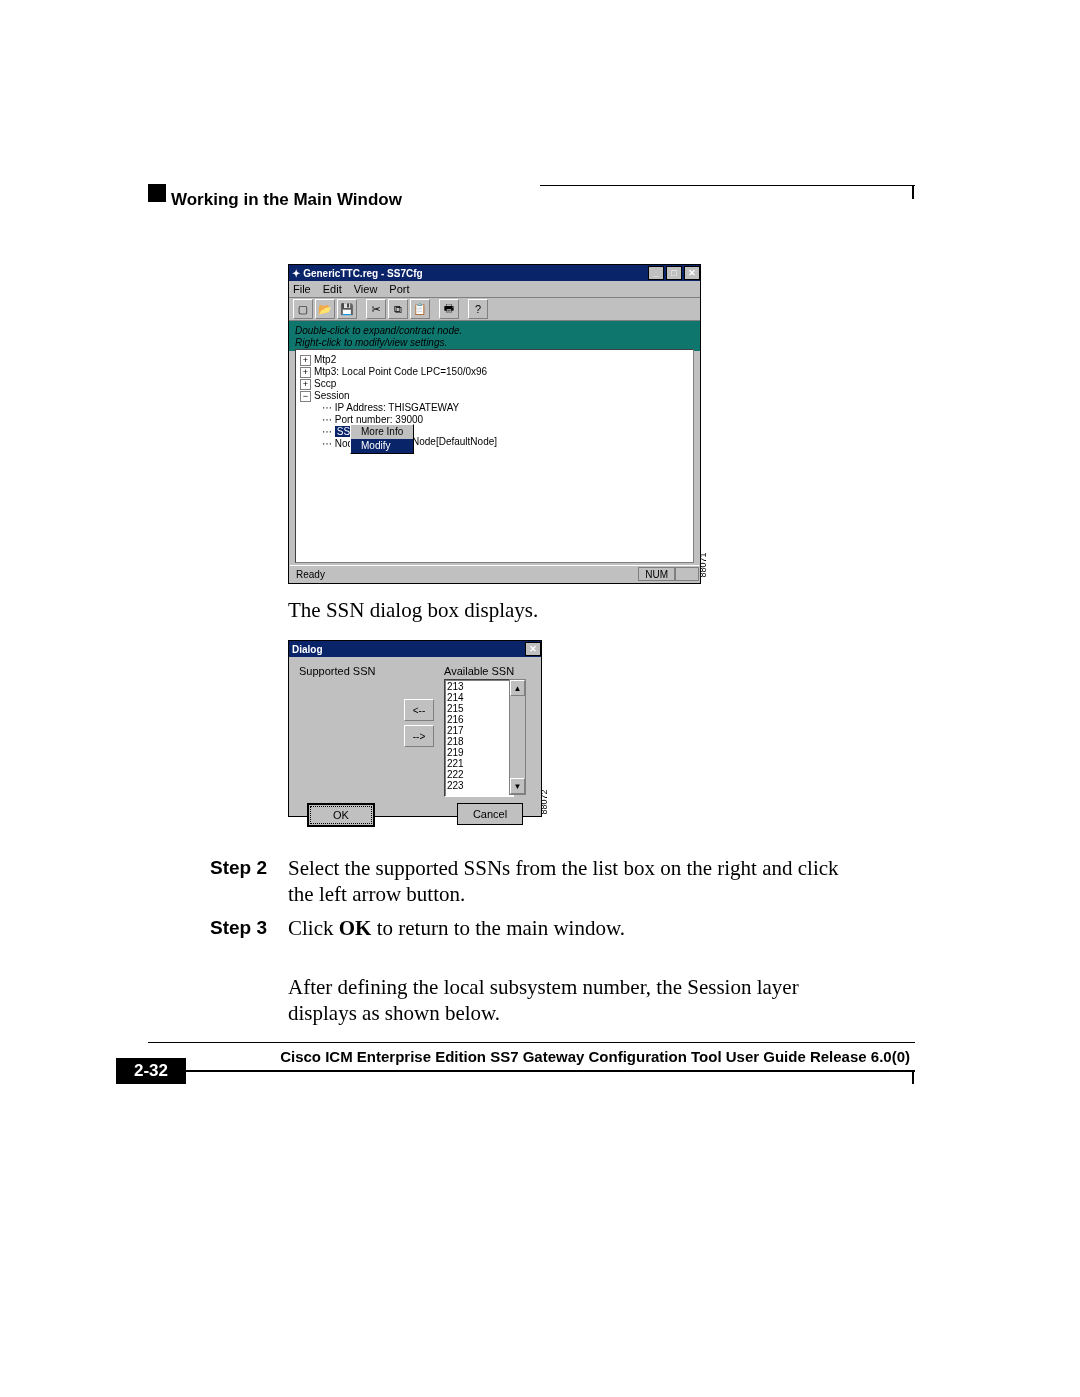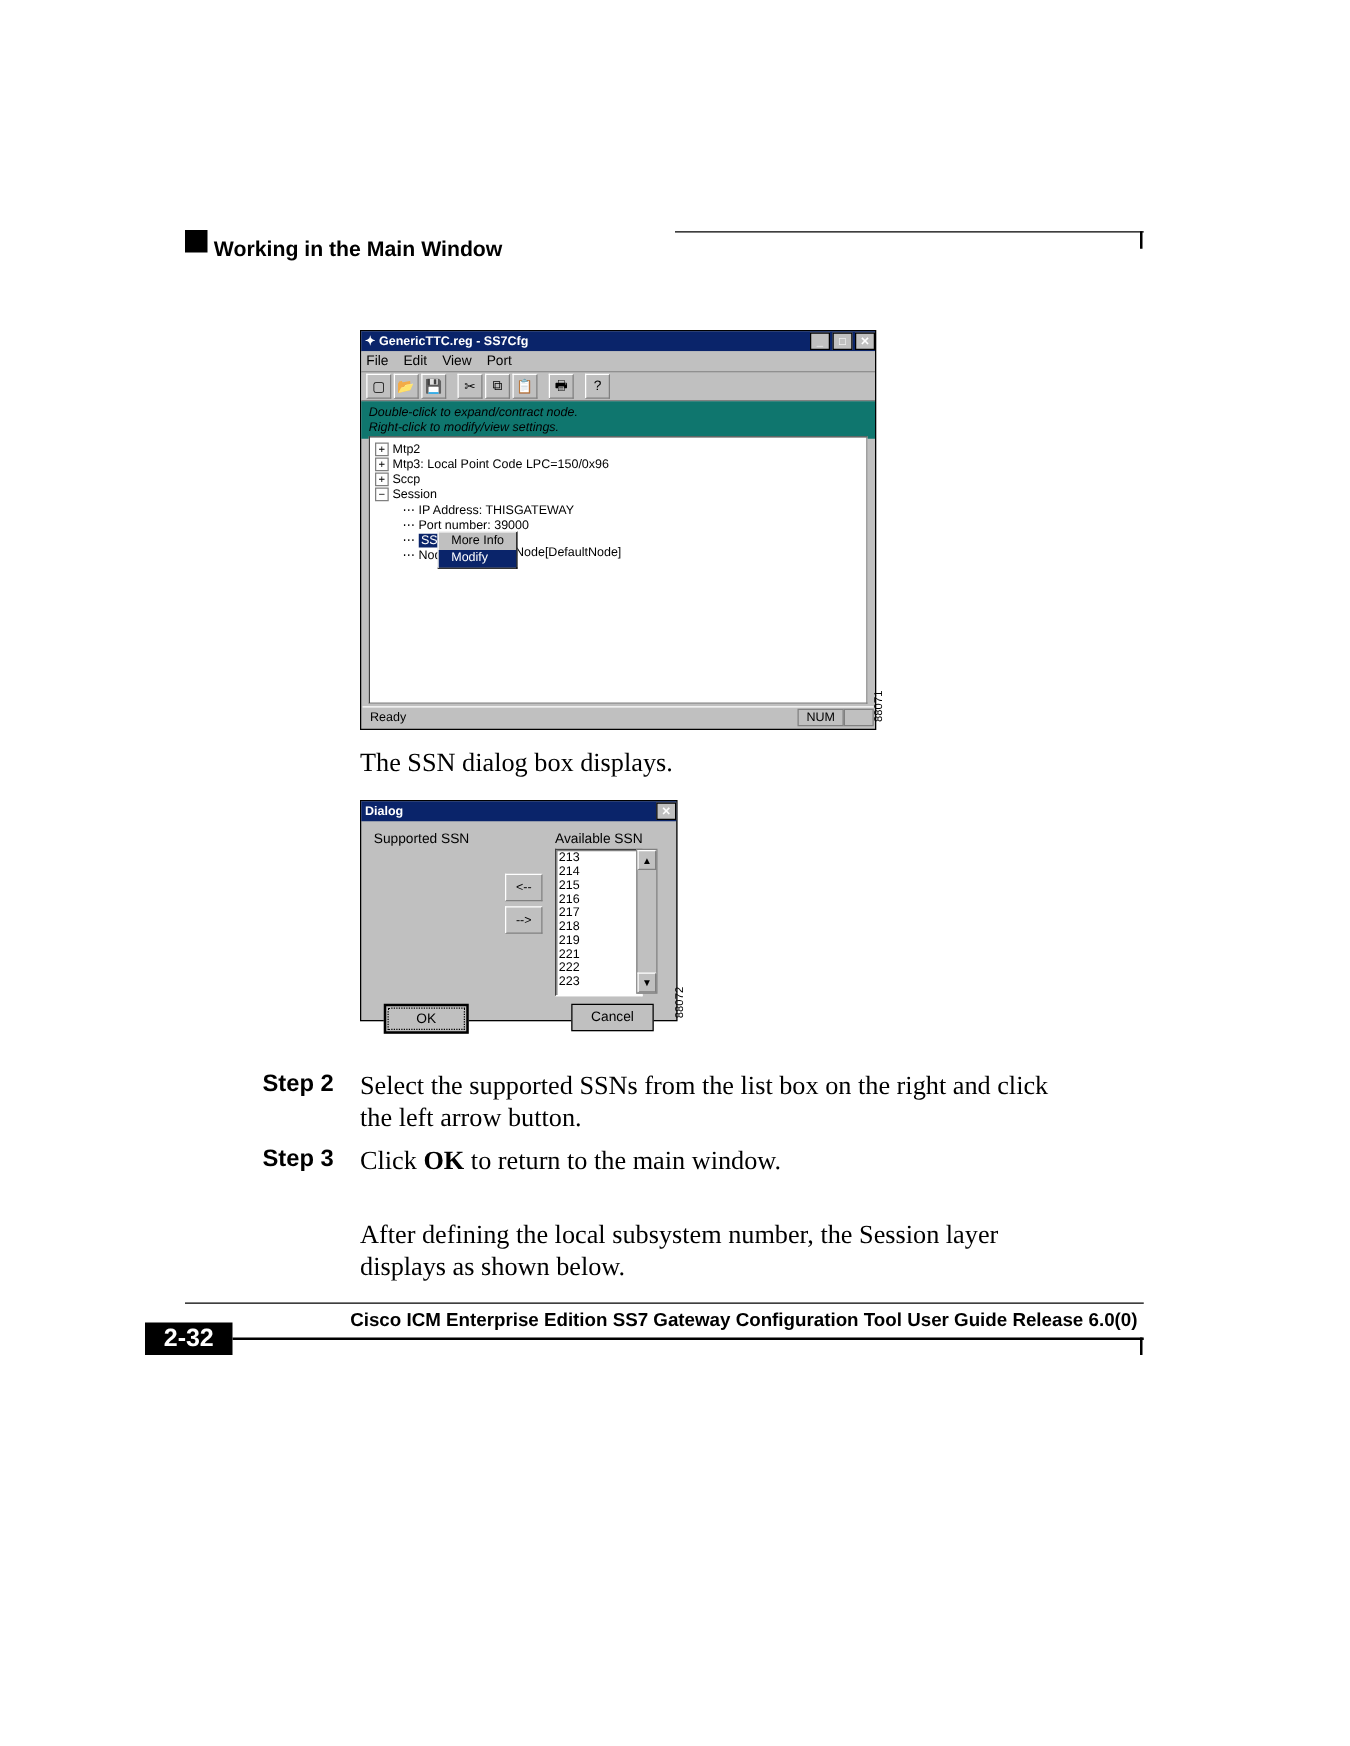--- a/index.html
+++ b/index.html
@@ -14,21 +14,21 @@
   .hdr-sq{position:absolute;left:148px;top:184px;width:18px;height:18px;background:#000;}
 
   
   .para{position:absolute;left:288px;width:570px;font-size:21px;line-height:26px;}
   .step-label{position:absolute;font-family:Arial,Helvetica,sans-serif;font-weight:bold;font-size:19px;}
   .bold{font-weight:bold;}
 
   
   .ft-rule{position:absolute;left:148px;right:165px;top:1042px;height:1px;background:#000;}
   .ft-title{position:absolute;right:170px;top:1048px;font-family:Arial,Helvetica,sans-serif;font-weight:bold;font-size:15px;}
-  .ft-pageBox{position:absolute;left:116px;top:1058px;width:70px;height:26px;background:#000;color:#fff;font-family:Arial,Helvetica,sans-serif;font-weight:bold;font-size:20px;display:flex;align-items:center;justify-content:center;}
+  .ft-pageBox{position:absolute;left:116px;top:1058px;width:70px;height:26px;background:#000;color:#fff;font-family:Arial,Helvetica,sans-serif;font-weight:bold;font-size:17px;display:flex;align-items:center;justify-content:center;}
   .ft-ruleB{position:absolute;left:186px;right:165px;top:1070px;height:2px;background:#000;}
   .ft-tick{position:absolute;right:166px;top:1070px;width:2px;height:14px;background:#000;}
 
   
   .sc1{position:absolute;left:288px;top:264px;width:413px;height:320px;font-family:Tahoma,Arial,sans-serif;font-size:10px;color:#000;}
   .sc1 .win{position:absolute;left:0;top:0;right:0;bottom:0;border:1px solid #000;background:#c0c0c0;}
   .tbar{height:16px;background:#0a246a;color:#fff;display:flex;align-items:center;padding-left:3px;font-size:10px;font-weight:bold;}
   .tbar .spacer{flex:1;}
   .winbtn{width:14px;height:12px;background:#c0c0c0;border:1px solid #000;margin-left:2px;display:flex;align-items:center;justify-content:center;font-family:Arial;font-size:9px;line-height:9px;}
   .mbar{height:16px;background:#c0c0c0;border-bottom:1px solid #808080;display:flex;align-items:center;padding-left:4px;gap:12px;font-size:11px;}

